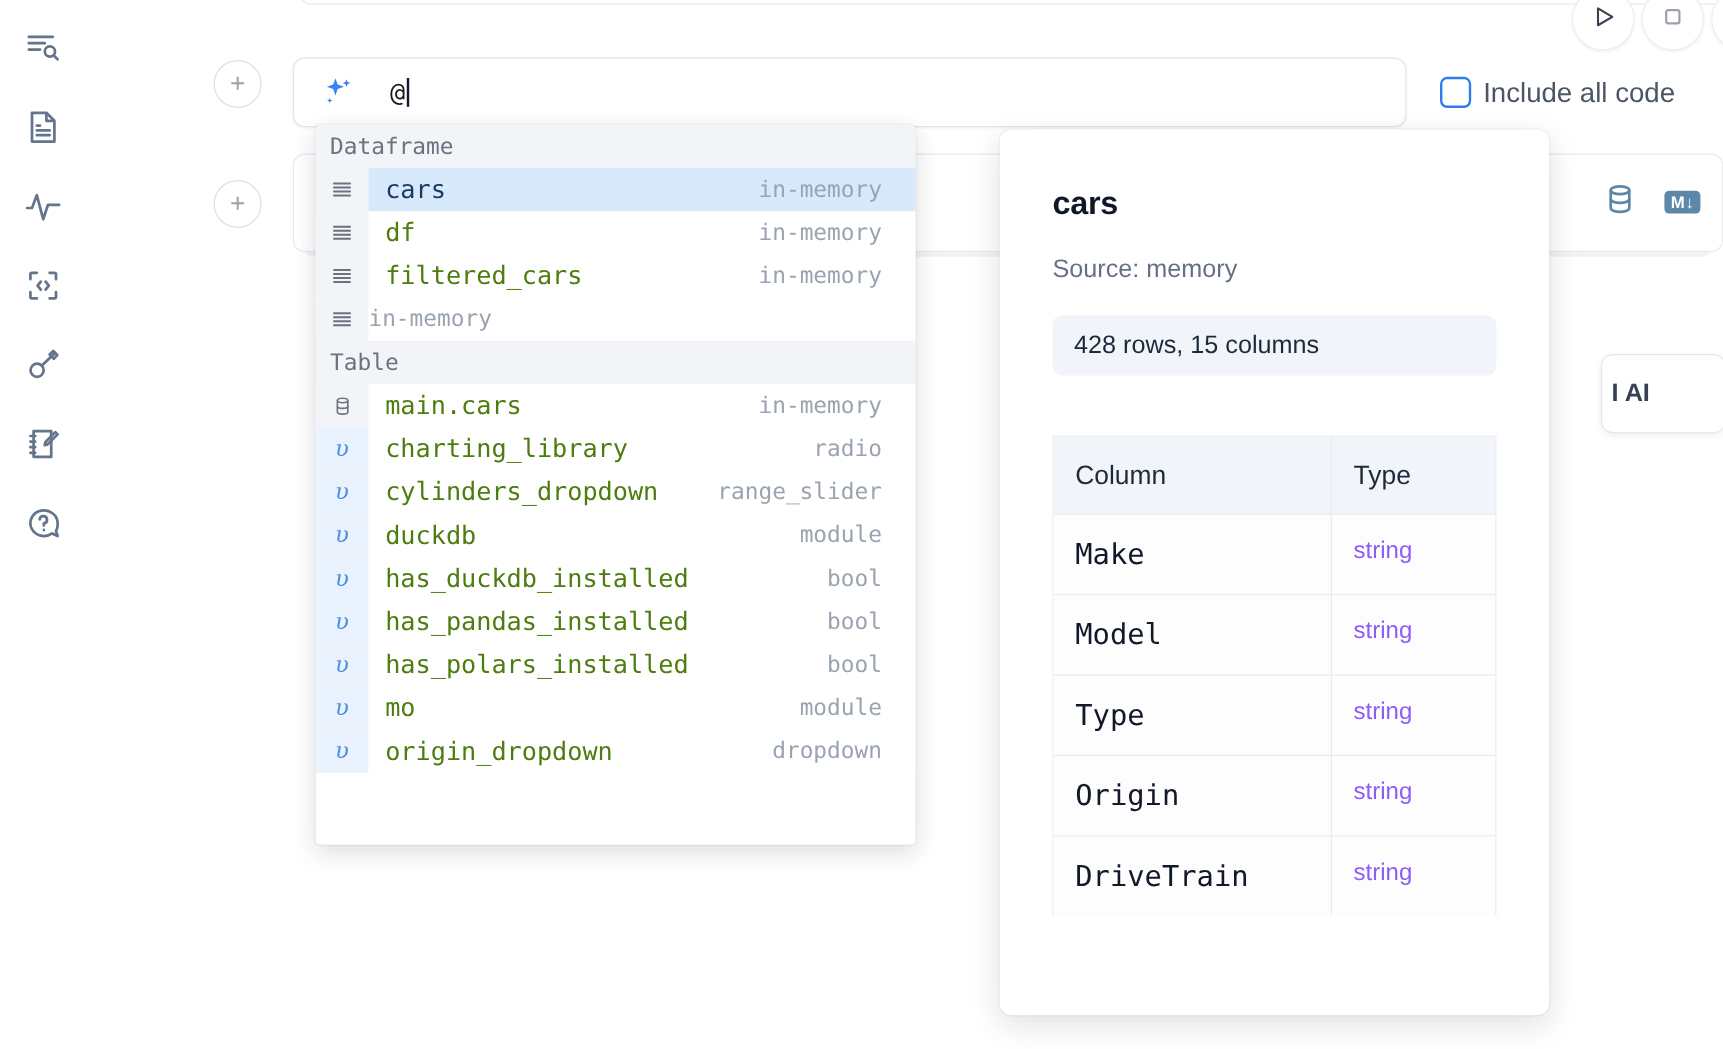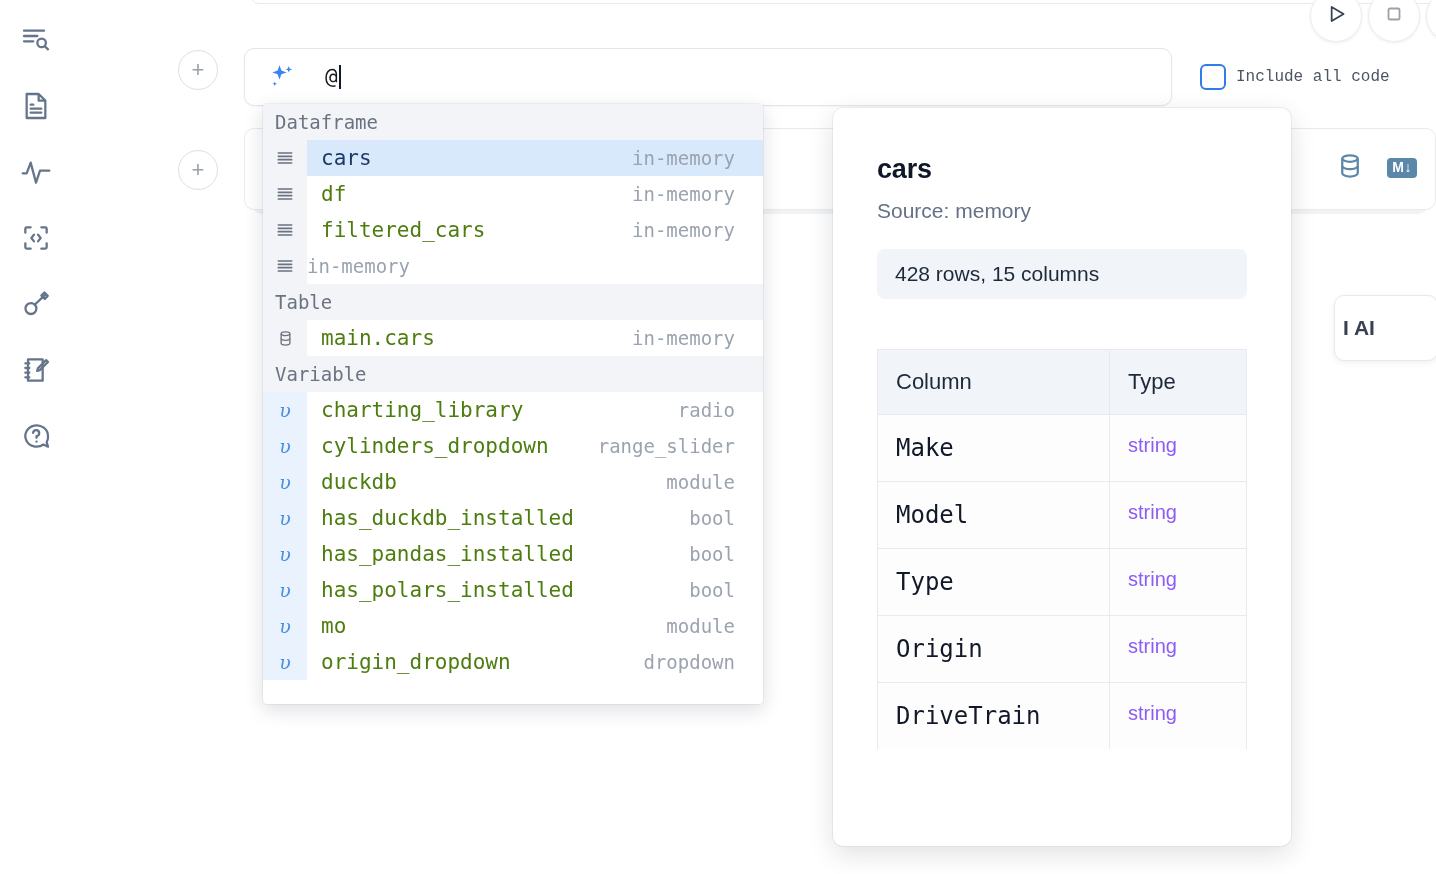--- a/index.html
+++ b/index.html
@@ -59,21 +59,21 @@
 
   
   .ai-right {
     position: absolute; left: 1100px; top: 48px; width: 264px; height: 58px;
     display: flex; align-items: center; padding-left: 28px; gap: 10px;
   }
   .chk {
     width: 26px; height: 26px; border: 2px solid #2f7ced; border-radius: 6px; background:#fff;
     flex: 0 0 auto; cursor: pointer;
   }
-  .chk-label { font-size: 16px; color: #4b5563; white-space: nowrap; font-family: Liberation Mono, monospace; }
+  .chk-label { font-size: 23px; color: #4b5563; white-space: nowrap; }
 
   
   .round-btn {
     position: absolute; width: 52px; height: 52px; border-radius: 50%;
     background:#fff; border: 1px solid #eceef1; box-shadow: 0 1px 3px rgba(16,24,40,.08);
     display:flex; align-items:center; justify-content:center; color:#374151; cursor:pointer;
   }
   .rb-run  { left: 1238px; top: -10px; }
   .rb-stop { left: 1296px; top: -10px; }
   .rb-more { left: 1354px; top: -10px; }
@@ -145,21 +145,21 @@
   .ac-row.sel .nm { color:#1b3a66; }
 
   
   .info {
     position: absolute; left: 833px; top: 108px; width: 458px; height: 738px;
     background:#fff; border-radius: 10px;
     box-shadow: 0 8px 26px rgba(16,24,40,.13), 0 0 0 1px rgba(16,24,40,.05);
     overflow: hidden; z-index: 40; padding: 46px 44px 0 44px;
   }
   .info-title { font-size: 27px; font-weight: 700; color:#101828; letter-spacing:-.2px; }
-  .info-source { margin-top: 14px; font-size: 21px; color:#667085; }
+  .info-source { margin-top: 28px; font-size: 21px; color:#667085; }
   .info-pill {
     margin-top: 26px; background:#f1f4f9; border-radius: 8px;
     padding: 13px 18px; font-size: 21px; color:#1d2939;
   }
   .info-table { margin-top: 50px; border:1px solid #e7ebf0; border-bottom:none; }
   .it-head { display:flex; background:#f1f4f9; }
   .it-head div { padding: 19px 18px; font-size: 22px; color:#1d2939; }
   .it-head .c1 { flex: 0 0 232px; border-right:1px solid #e7ebf0; }
   .it-head .c2 { flex: 1 1 auto; }
   .it-row { display:flex; border-top:1px solid #e7ebf0; background:#fdfdfe; }
@@ -365,21 +365,20 @@
             <ellipse cx="12" cy="6" rx="5.5" ry="2.3"></ellipse>
             <path d="M6.5 6v12c0 1.3 2.5 2.3 5.5 2.3s5.5-1 5.5-2.3V6"></path>
             <path d="M6.5 12c0 1.3 2.5 2.3 5.5 2.3S17.5 13.3 17.5 12"></path>
           </svg>
         </span>
         <span class="nm-wrap">
           <span class="nm">main.cars</span>
           <span class="ty">in-memory</span>
         </span>
       </div>
-      <div class="ac-group">Variable</div>
       <div class="ac-row var">
         <span class="ic">υ</span>
         <span class="nm-wrap">
           <span class="nm">charting_library</span>
           <span class="ty">radio</span>
         </span>
       </div>
       <div class="ac-row var">
         <span class="ic">υ</span>
         <span class="nm-wrap">

